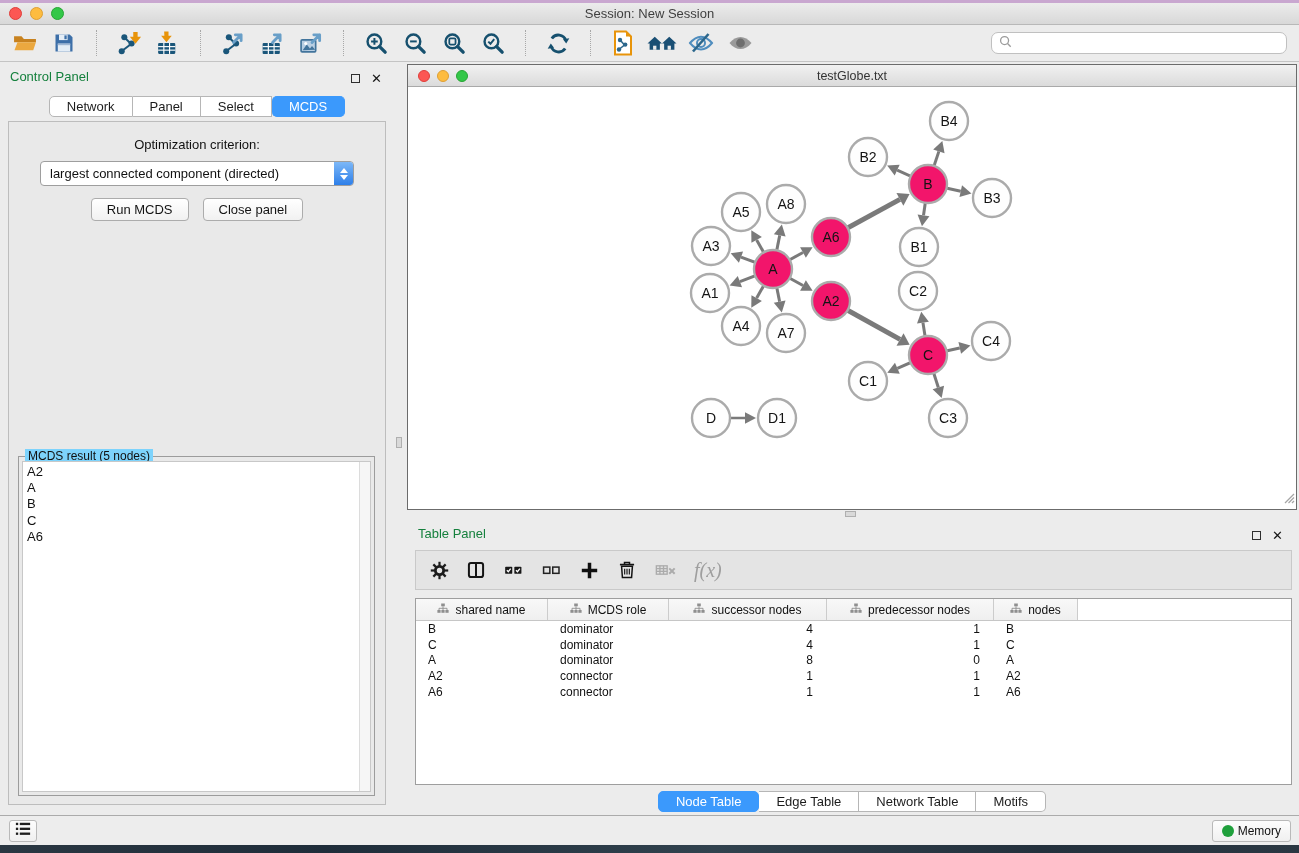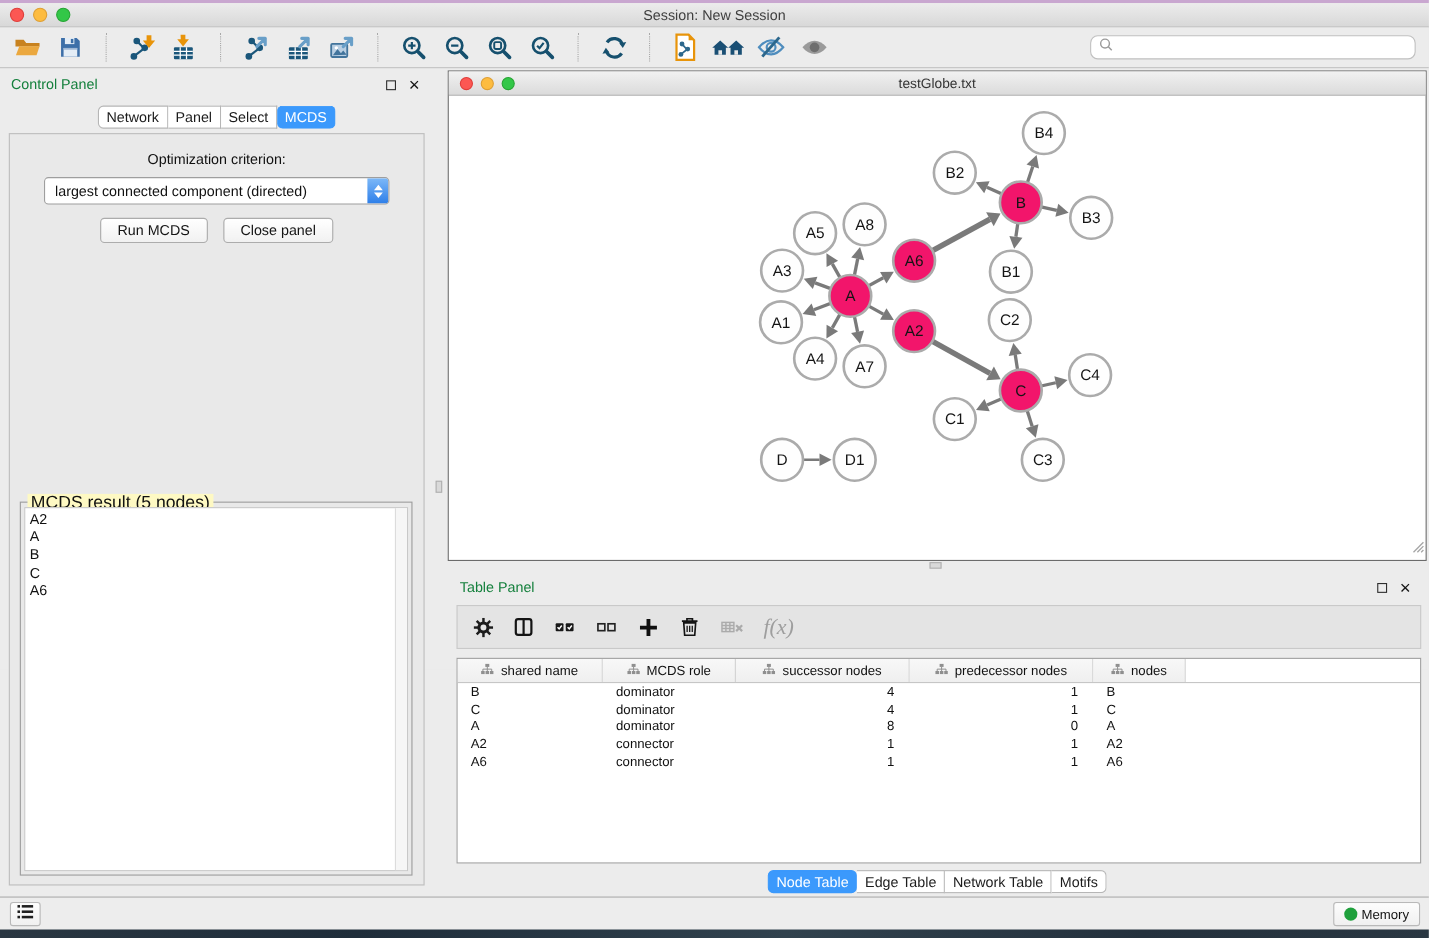--- a/index.html
+++ b/index.html
@@ -27,21 +27,21 @@
   .tb-icons { display:flex; align-items:center; gap:9px; }
   .tbtn { width:30px; height:30px; display:flex; align-items:center; justify-content:center; }
   .tbsep { width:1px; height:26px; border-left:1px dotted #A8A8A8; margin:0 8px; }
   .searchbox { margin-left:auto; margin-right:2px; width:296px; height:22px; background:#fff;
       border:1px solid #C0C0C0; border-radius:7px; display:flex; align-items:center;
       padding:0 7px; gap:5px; }
   .searchbox input { border:none; outline:none; flex:1; font-size:12px; background:transparent; }
 
   
   .seg { display:flex; }
-  .seg .t { background:#fff; border:1px solid #B6B6B6; border-left:none; padding:0 7px;
+  .seg .t { background:#fff; border:1px solid #B6B6B6; border-left:none; padding:0 17px;
       font-size:13px; color:#1c1c1c; height:21px; line-height:20px; cursor:default; }
   .seg .t:first-child { border-left:1px solid #B6B6B6; border-radius:5px 0 0 5px; }
   .seg .t:last-child { border-radius:0 5px 5px 0; }
   .seg .t.active { background:#3B99FC; border-color:#3B99FC; color:#fff; border-radius:5px; }
 
   
   .control-panel { position:absolute; top:59px; left:0; width:394px; height:753px; }
   .panel-title { position:absolute; left:10px; top:7px; font-size:13px; color:#15803d; }
   .win-icons { position:absolute; right:12px; top:7px; display:flex; gap:11px; align-items:center; }
   .floatbox { width:9px; height:9px; border:1.5px solid #2E2E2E; display:inline-block; }
@@ -57,22 +57,22 @@
       display:flex; flex-direction:column; align-items:center; justify-content:center; gap:2px; }
   .arr-up { width:0; height:0; border-left:4px solid transparent; border-right:4px solid transparent;
       border-bottom:5px solid #fff; }
   .arr-down { width:0; height:0; border-left:4px solid transparent; border-right:4px solid transparent;
       border-top:5px solid #fff; }
   .btn-row { display:flex; justify-content:center; gap:14px; margin-top:12px; }
   .btn { background:linear-gradient(#FFFFFF,#F1F1F1); border:1px solid #ACACAC; border-radius:4px;
       padding:3px 15px; font-size:13px; color:#141414; }
   .fieldset { position:absolute; top:334px; left:9px; width:357px; height:340px;
       border:1px solid #9C9C9C; }
-  .legend { position:absolute; top:-8px; left:6px; background:#fef9c3; padding:0 3px;
-      font-size:16px; color:#111; }
+  .legend { position:absolute; top:-8px; left:6px; background:#7dd3fc; padding:0 3px;
+      font-size:12px; color:#111; }
   .listbox { position:absolute; top:4px; left:3px; right:3px; bottom:3px; background:#fff;
       border:1px solid #C8C8C8; padding:2px 0 0 4px; }
   .scrolltrack { position:absolute; right:0; top:0; bottom:0; width:11px; background:#F6F6F6;
       border-left:1px solid #DCDCDC; }
   .mcds-item { font-size:13px; line-height:16.2px; color:#111; }
 
   
   .net-window { position:absolute; top:61px; left:407px; width:890px; height:446px;
       border:1px solid #6b6b6b; background:#fff; }
   .net-titlebar { position:relative; height:22px; background:linear-gradient(#F1F1F1,#DBDBDB);

